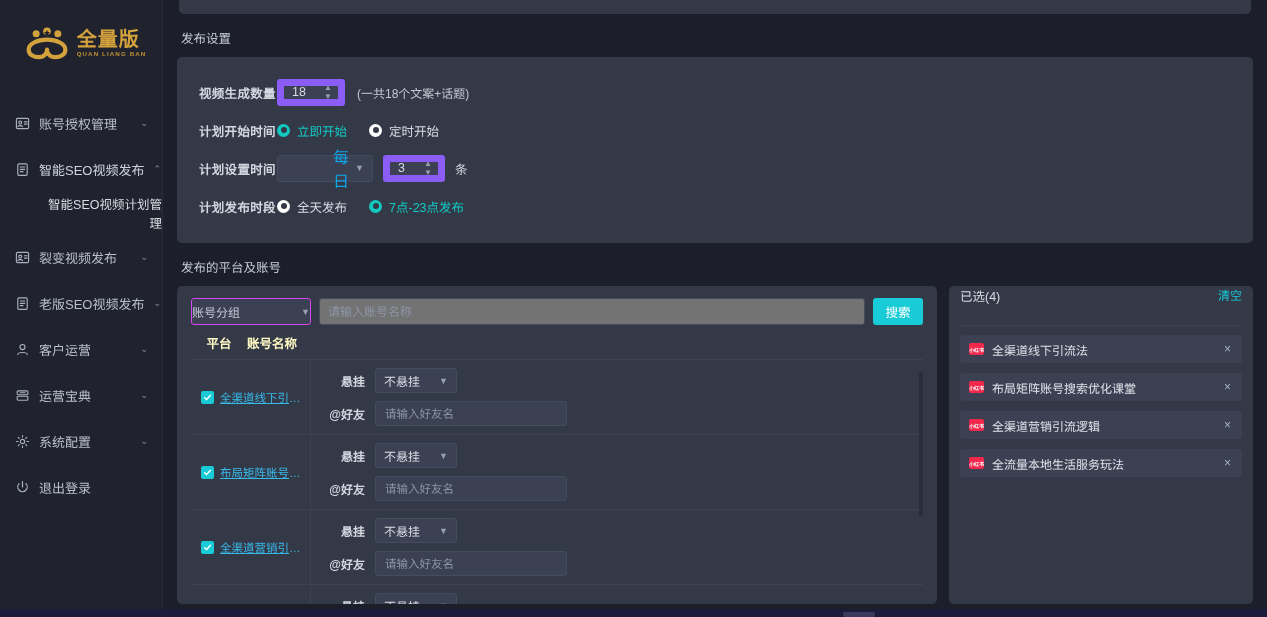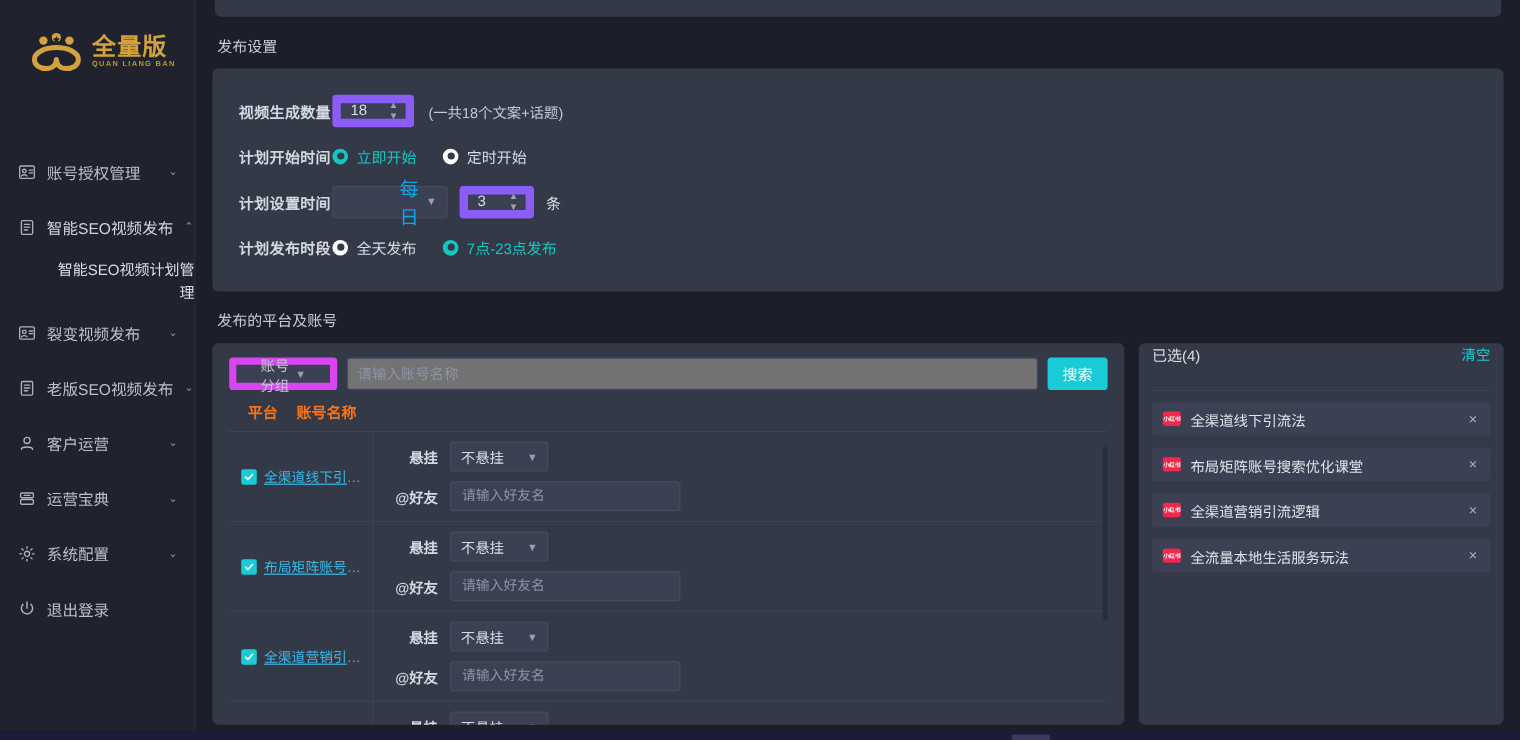--- a/index.html
+++ b/index.html
@@ -14,21 +14,20 @@
   }
   .app { display: flex; width: 1267px; height: 617px; position: relative; }
 
   
   .sidebar {
     width: 163px; min-width: 163px; height: 617px;
     background: #20232e;
     border-right: 1px solid #2a2e3a;
     display: flex; flex-direction: column;
     overflow: hidden;
-    gap: 20px;
   }
   .logo-wrap {
     height: 86px; display: flex; align-items: center; justify-content: center;
     padding-left: 6px;
   }
   .logo { display: flex; align-items: center; gap: 5px; }
   .logo-mark { width: 50px; height: 34px; display: block; }
   .logo-text { display: flex; flex-direction: column; line-height: 1; }
   .logo-cn {
     font-size: 20px; font-weight: 700; color: #d4a23c; letter-spacing: 1px;
@@ -131,40 +130,40 @@
 
   
   .accounts-wrap { display: flex; gap: 12px; }
   .accounts-panel {
     flex: 1 1 auto; background: #343948; border-radius: 5px;
     padding: 12px 14px 0 14px; height: 318px; overflow: hidden;
     position: relative;
   }
   .filter-bar { display: flex; align-items: center; gap: 8px; }
   .group-select {
-    width: 90px; height: 27px; background: #3b4052; border: 6px solid #d946ef;
-    border-radius: 3px; display: flex; align-items: center; padding: 0 20px;
+    width: 120px; height: 27px; background: #3b4052; border: 1px solid #d946ef;
+    border-radius: 3px; display: flex; align-items: center; padding: 0 0;
     justify-content: space-between; cursor: pointer;
   }
   .group-select .gv { font-size: 12px; color: #c3c8d3; }
   .group-select .caret { font-size: 9px; color: #98a0b0; }
   .search-input {
     flex: 1 1 auto; height: 27px; background: #737373; border: 1px solid #464c5f;
     border-radius: 3px; padding: 0 8px; color: #d7dbe4; font-size: 12px;
     font-family: "Liberation Sans", sans-serif; outline: none;
   }
   .search-input::placeholder { color: #8d95a5; }
   .search-btn {
     width: 50px; height: 27px; background: #18cbd6; border: none;
     border-radius: 3px; color: #fff; font-size: 12.5px; cursor: pointer;
     font-family: "Liberation Sans", sans-serif;
   }
   .tbl-head {
     display: flex; align-items: center; height: 34px;
-    font-size: 12.5px; color: #f97316; font-weight: 700;
+    font-size: 12.5px; color: #fef9c3; font-weight: 700;
   }
   .th-platform { width: 56px; flex: 0 0 56px; text-align: center; }
   .th-name { width: 108px; flex: 0 0 108px; }
   .th-func { flex: 1 1 auto; text-align: center; padding-right: 90px; }
 
   .tbl-body {
     position: relative; height: 248px; overflow: hidden;
     border-top: 1px solid #3d4355;
   }
   .acc-row {

